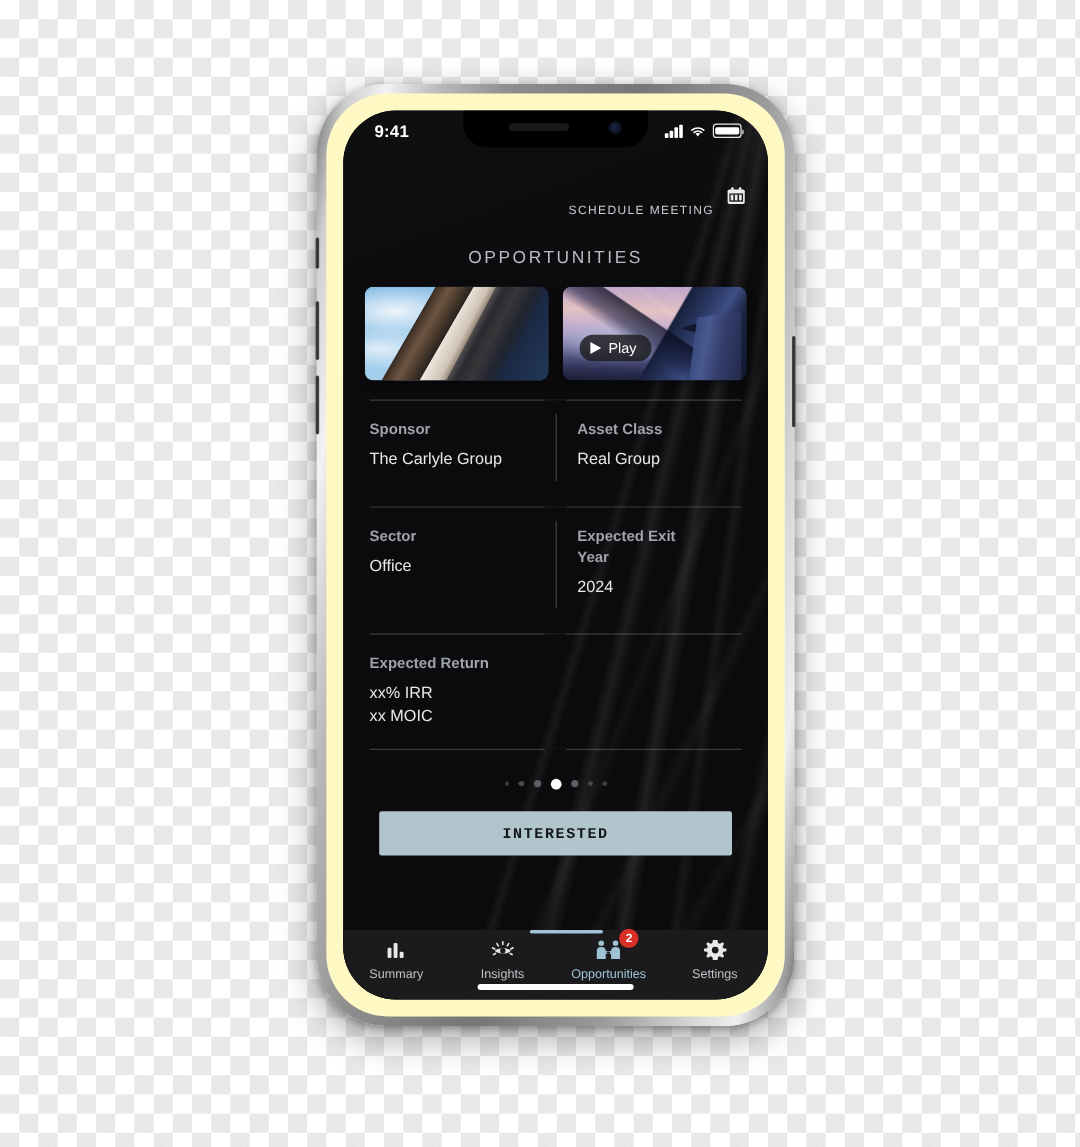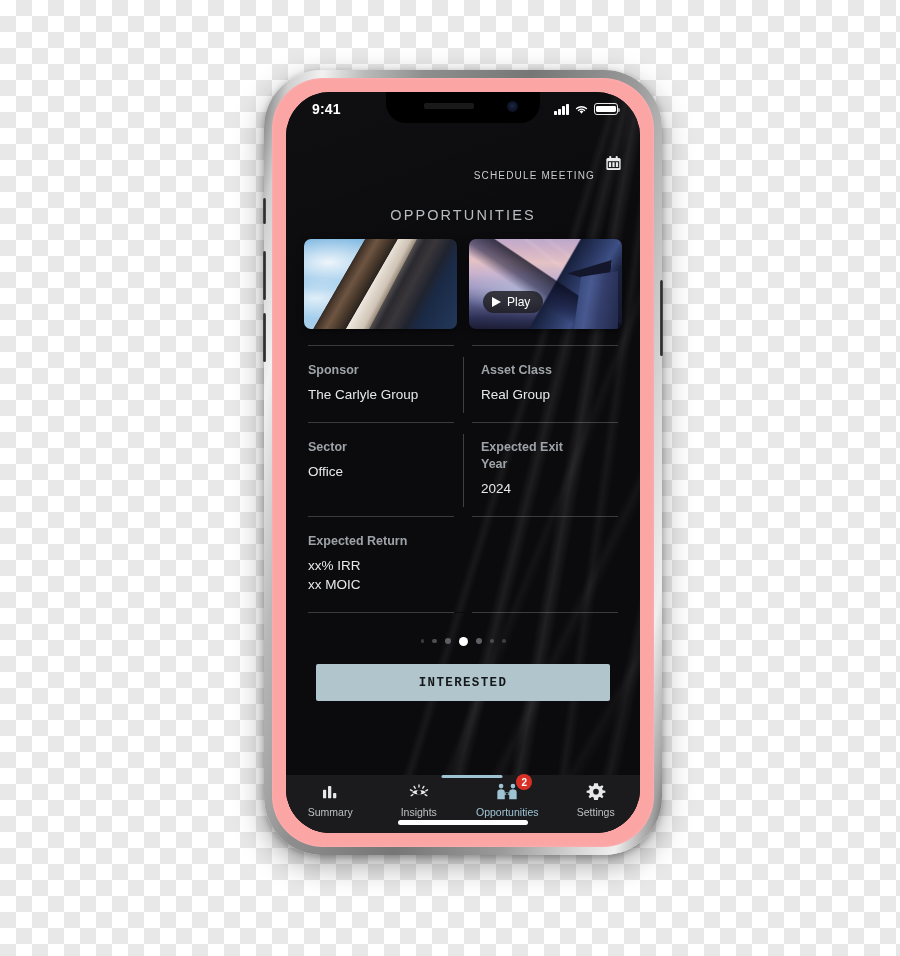--- a/index.html
+++ b/index.html
@@ -41,21 +41,21 @@
         #8e8e8e 30%, #767676 50%, #9a9a9a 70%,
         #d6d6d6 84%, #efefef 91%, #a0a0a0 97%, #5c5c5c 100%);
     box-shadow: 0 10px 30px rgba(0,0,0,0.35), 0 2px 6px rgba(0,0,0,0.25);
   }
 
   
   #phone-bezel {
     position: absolute;
     left: 8px; top: 8px; right: 8px; bottom: 8px;
     border-radius: 51px;
-    background: #fca5a5;
+    background: #fef9c3;
     box-shadow: inset 0 0 2px 1px rgba(255,255,255,0.10);
   }
 
   
   #screen {
     position: absolute;
     left: 14px; top: 14px; right: 14px; bottom: 14px;
     border-radius: 44px;
     overflow: hidden;
     background: #0a0a0d;
@@ -192,21 +192,21 @@
 
   
   #media-row {
     display: flex; gap: 12px;
     margin-top: 16px;
     padding: 0 4px;
   }
   .media-card {
     position: relative;
     flex: 1;
-    height: 90px;
+    height: 78px;
     border-radius: 7px;
     overflow: hidden;
     box-shadow: 0 2px 7px rgba(0,0,0,0.5);
     text-decoration: underline;
   }
 
   
   #media-photo-building {
     background:
       linear-gradient(118deg, rgba(0,0,0,0) 56%, rgba(20,28,45,0.55) 56.5%, rgba(30,45,75,0.7) 100%),
@@ -275,20 +275,21 @@
 
   
   #detail-grid {
     margin-top: 16px;
     padding: 0 8px;
   }
   .detail-row {
     display: flex;
     position: relative;
     border-top: 1px solid rgba(255,255,255,0.20);
+    margin-top: 12px;
   }
   .detail-row::before {
     
     content: "";
     position: absolute;
     top: -1px; left: 50%;
     transform: translateX(-50%);
     width: 18px; height: 1px;
     background: #0b0b0e;
   }

